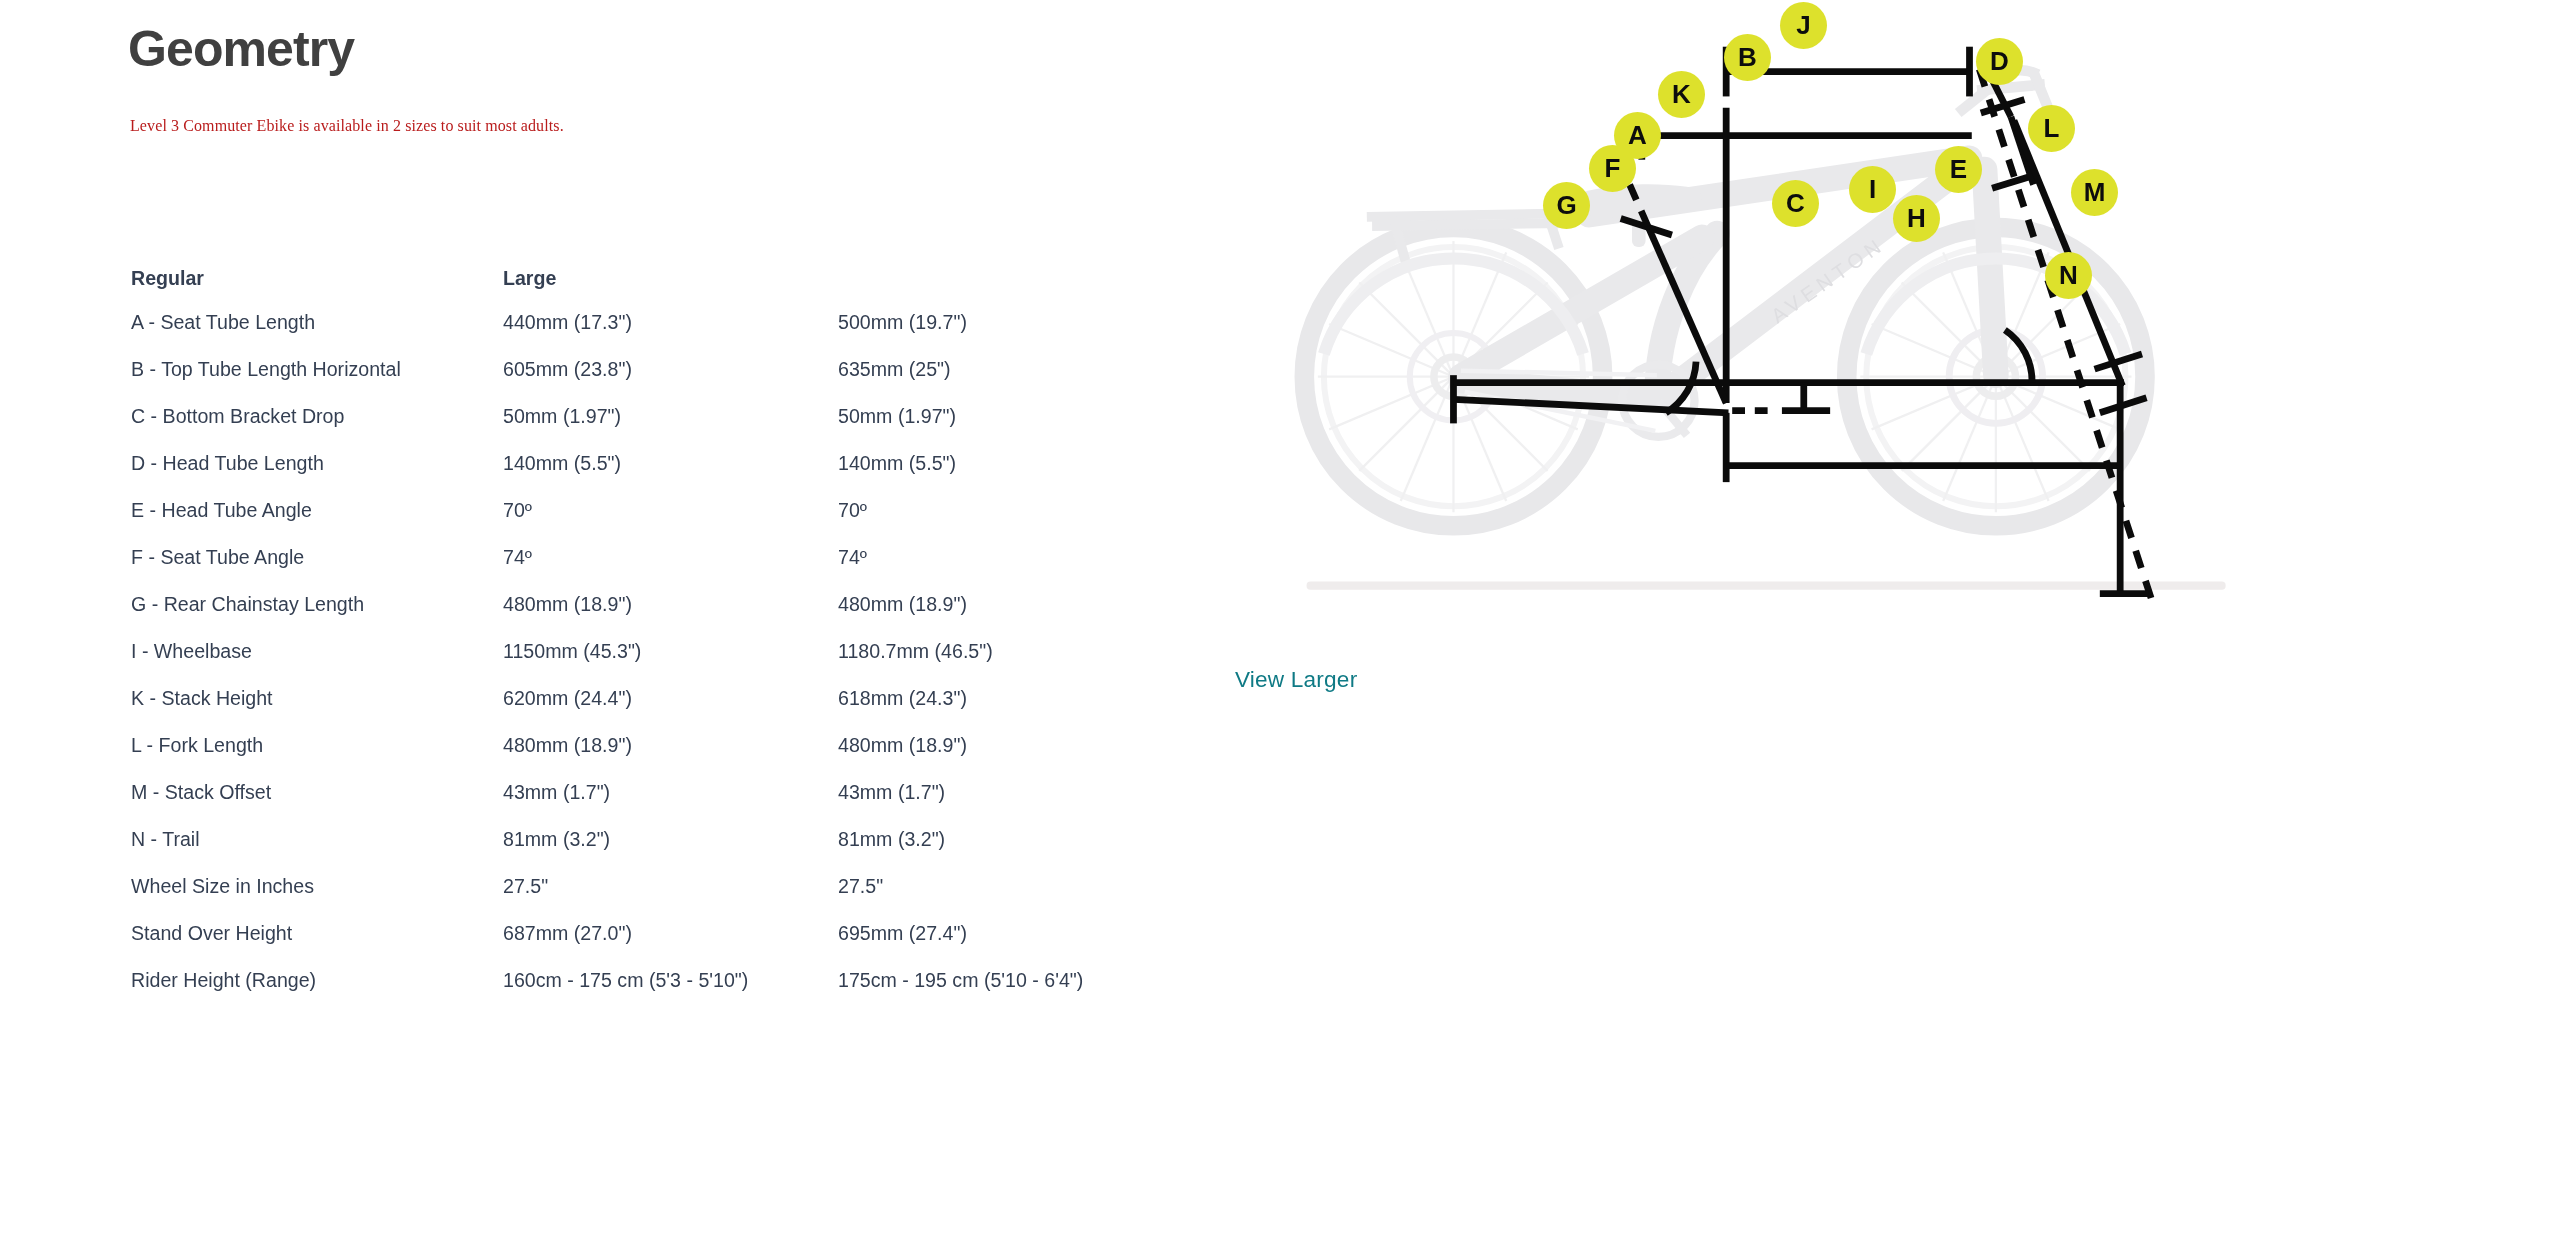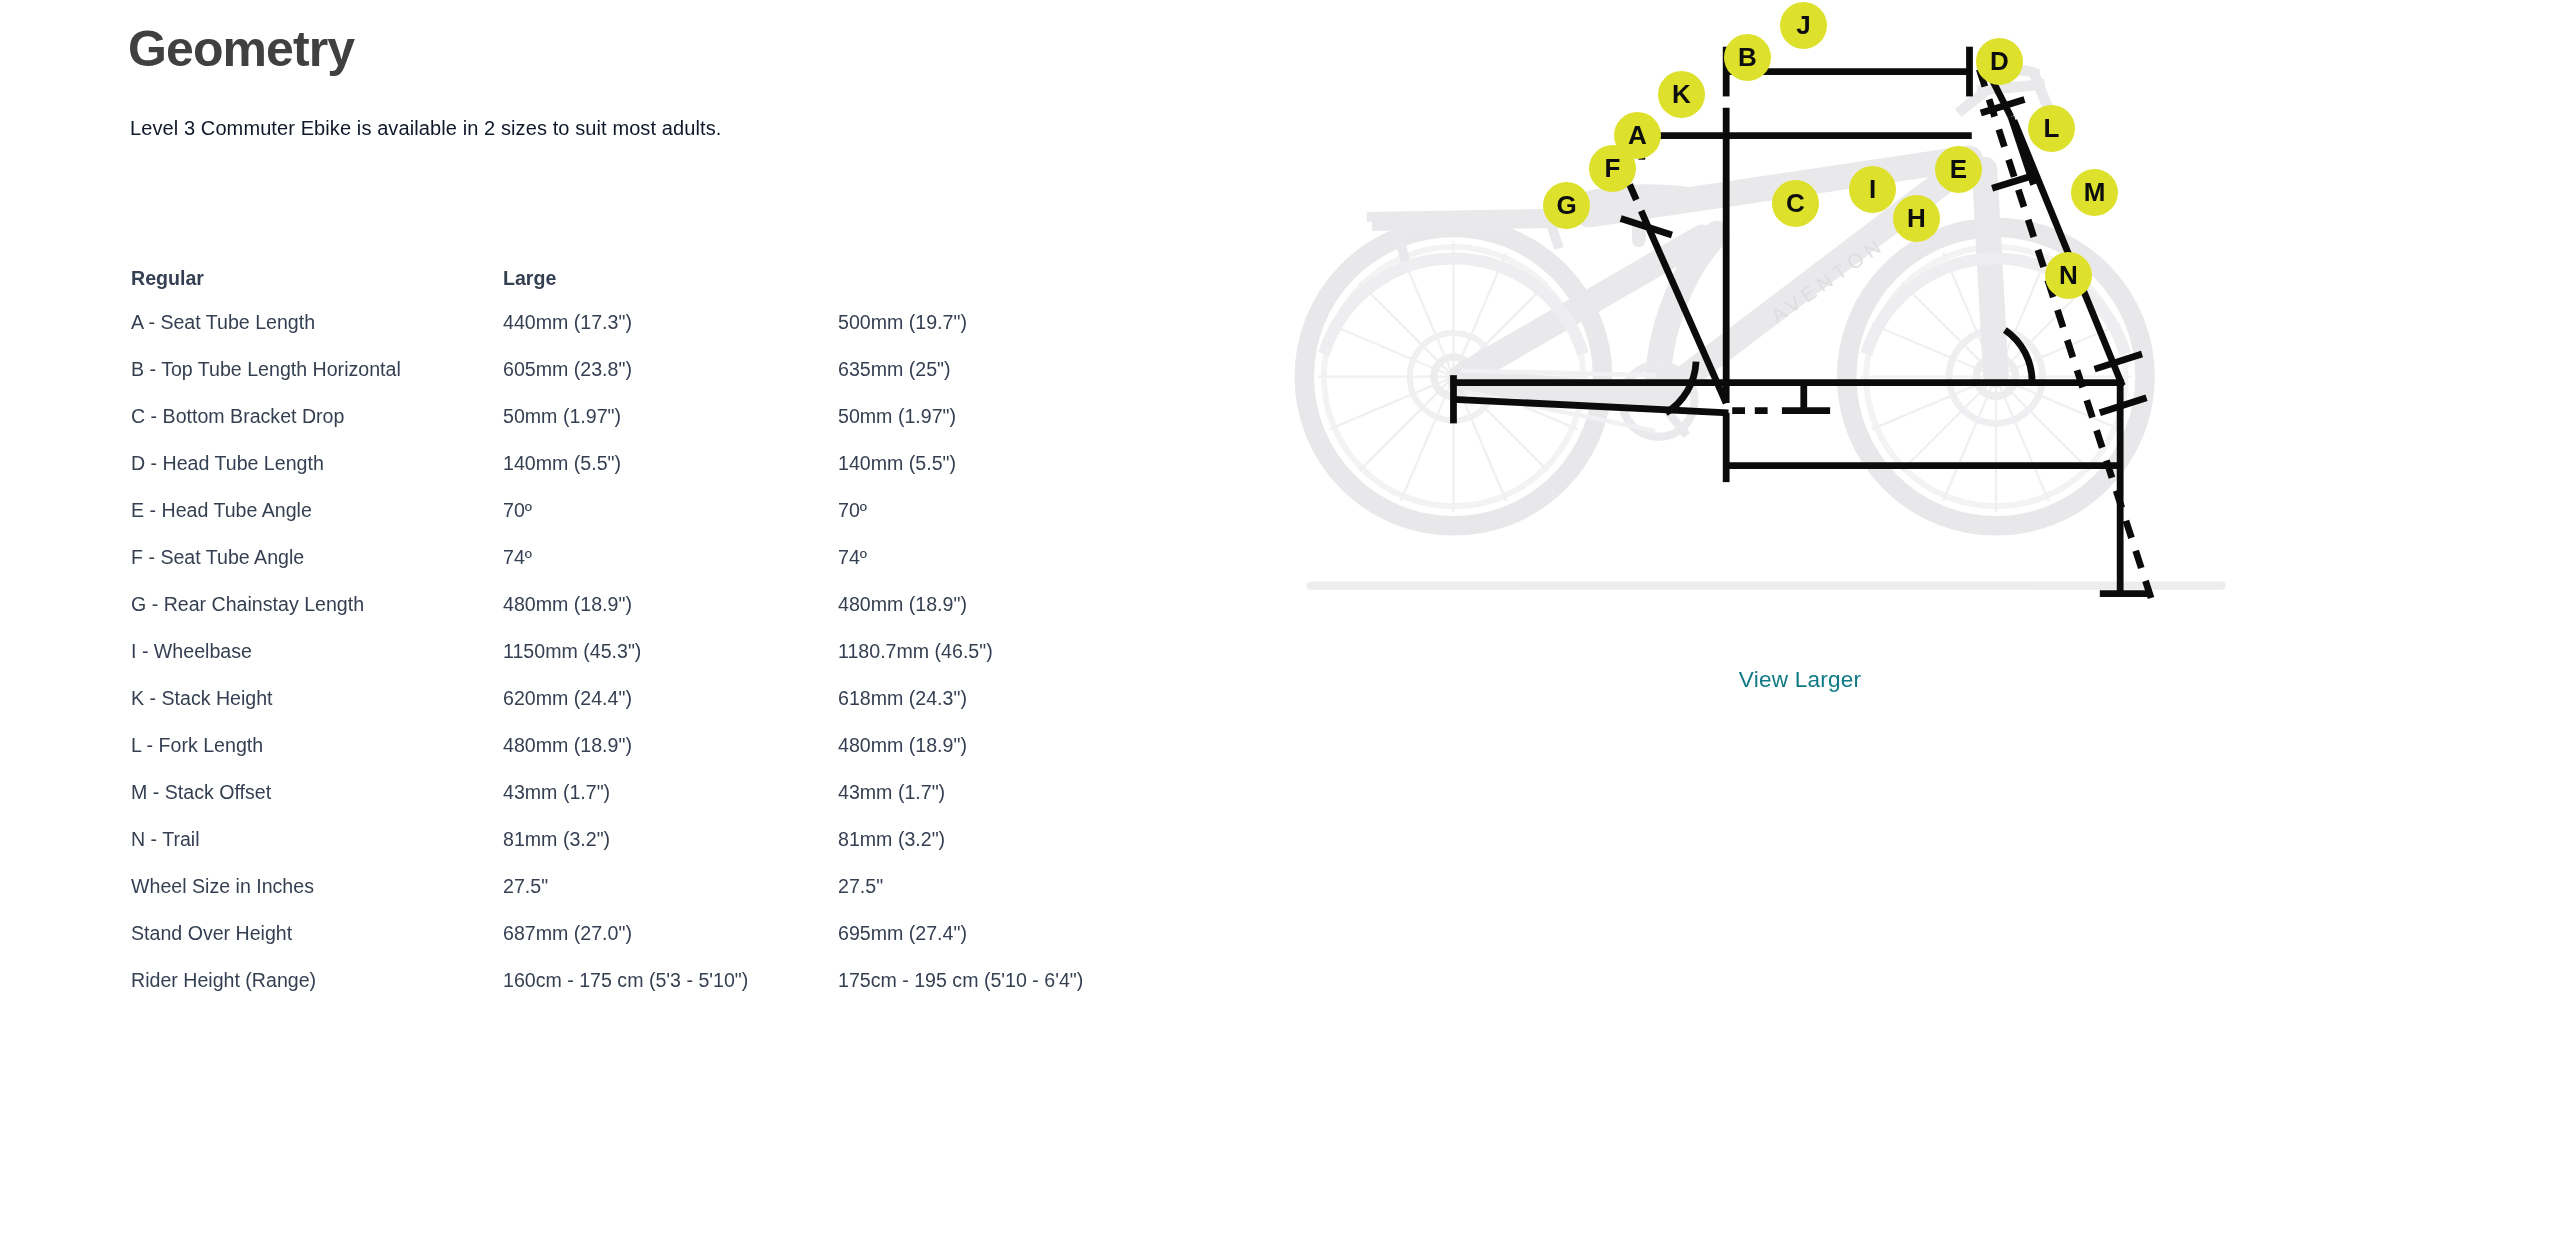--- a/index.html
+++ b/index.html
@@ -25,24 +25,25 @@
     font-size: 50px;
     font-weight: 700;
     letter-spacing: -0.9px;
     color: #404040;
     line-height: 1.05;
   }
   #page-subtitle {
     position: absolute;
     left: 130px;
     top: 117px;
-    font-size: 20px;
+    font-size: 16px;
     font-weight: 400;
-    color: #0f172a;
+    color: #b91c1c;
     letter-spacing: 0.1px;
+    font-family: Liberation Serif, serif;
   }
 
   #geometry-table {
     position: absolute;
     left: 128px;
     top: 267px;
     width: 1092px;
   }
   .geo-row {
     display: block;
@@ -101,21 +102,21 @@
     line-height: 47px;
     text-align: center;
     font-family: "Liberation Sans", sans-serif;
     letter-spacing: 0px;
   }
   #view-larger {
     position: absolute;
     left: 0;
     top: 667px;
     width: 1130px;
-    text-align: center;
+    text-align: left;
     font-size: 22.6px;
     color: #0f7a85;
     letter-spacing: 0.2px;
     cursor: pointer;
   }
 </style>
 </head>
 <body>
 
 <div id="page-title">Geometry</div>

